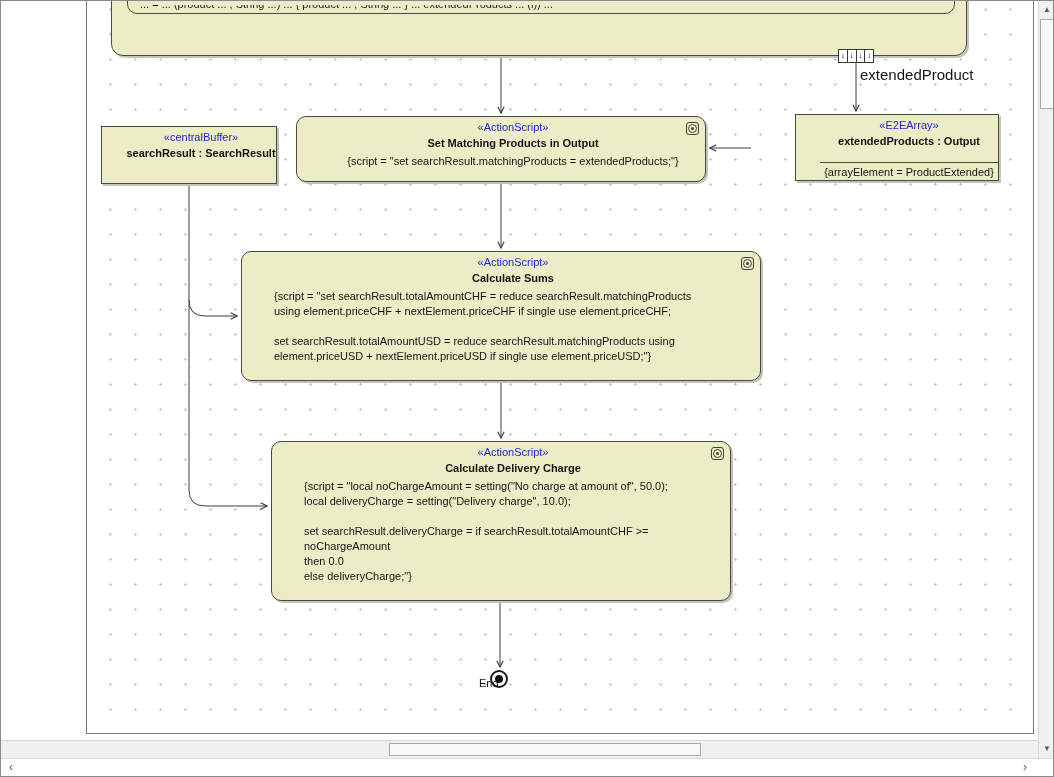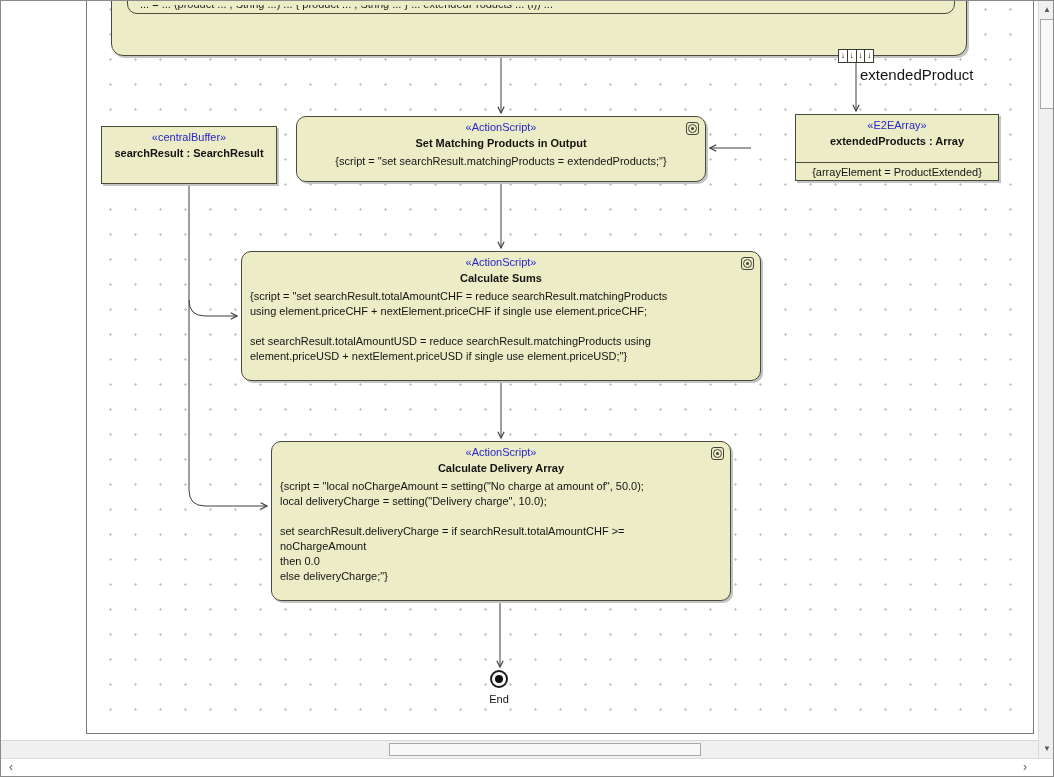--- a/index.html
+++ b/index.html
@@ -17,21 +17,21 @@
   .grid{
     position:absolute;inset:1px;
     background-image:radial-gradient(circle,#C7C7C7 1px,transparent 1.3px);
     background-size:25px 25px;background-position:10px 14px;
   }
   .connectors{position:absolute;left:0;top:0;pointer-events:none;}
 
   
   .node{
     position:absolute;background:#ECECC6;border:1px solid #4A4A3C;
-    box-shadow:2px 2px 0 #C3C3C3;box-sizing:border-box;font-size:11px;
+    box-shadow:2px 2px 0 #C3C3C3;box-sizing:border-box;font-size:11px;padding-left:24px;
   }
   .rounded{border-radius:10px;}
   .stereo{color:#2626C9;text-align:center;line-height:15px;padding-top:3px;}
   .title{font-weight:bold;text-align:center;line-height:17px;color:#141414;}
   .script{line-height:15px;padding:2px 8px 0 8px;white-space:pre;color:#141414;}
   .script.center{text-align:center;}
   .beh-icon{
     position:absolute;top:5px;right:6px;width:13px;height:13px;
     border:1px solid #44443a;border-radius:3px;background:#ECECC6;box-sizing:border-box;
   }
@@ -69,21 +69,21 @@
   .calc-delivery{left:270px;top:440px;width:460px;height:160px;}
 
   .end-node{
     position:absolute;left:489px;top:669px;width:18px;height:18px;box-sizing:border-box;
     border:2px solid #1d1d1d;border-radius:50%;background:#fff;
   }
   .end-node::after{
     content:"";position:absolute;left:3px;top:3px;width:8px;height:8px;
     background:#111;border-radius:50%;
   }
-  .end-label{position:absolute;left:478px;top:692px;width:40px;text-align:center;font-size:11px;color:#141414;}
+  .end-label{position:absolute;left:478px;top:676px;width:40px;font-size:11px;color:#141414;}
 
   
   .hscroll{
     position:absolute;left:0;top:739px;width:1037px;height:18px;background:#F0F0F0;
     border-top:1px solid #D8D8D8;box-sizing:border-box;
   }
   .hs-thumb{
     position:absolute;left:388px;top:2px;width:312px;height:13px;
     background:#F8F8F8;border:1px solid #A8A8A8;box-sizing:border-box;
   }
@@ -152,21 +152,21 @@
     </div>
     <div class="fork-label">extendedProduct</div>
 
     <div class="node central-buffer">
       <div class="stereo">«centralBuffer»</div>
       <div class="title">searchResult : SearchResult</div>
     </div>
 
     <div class="node e2e-array">
       <div class="stereo">«E2EArray»</div>
-      <div class="title">extendedProducts : Array</div>
+      <div class="title">extendedProducts : Output</div>
       <div class="e2e-compart2">{arrayElement = ProductExtended}</div>
     </div>
 
     <div class="node rounded set-matching">
       <div class="beh-icon"></div>
       <div class="stereo">«ActionScript»</div>
       <div class="title">Set Matching Products in Output</div>
       <div class="script center">{script = "set searchResult.matchingProducts = extendedProducts;"}</div>
     </div>
 
@@ -177,21 +177,21 @@
       <div class="script">{script = "set searchResult.totalAmountCHF = reduce searchResult.matchingProducts
 using element.priceCHF + nextElement.priceCHF if single use element.priceCHF;
 
 set searchResult.totalAmountUSD = reduce searchResult.matchingProducts using
 element.priceUSD + nextElement.priceUSD if single use element.priceUSD;"}</div>
     </div>
 
     <div class="node rounded calc-delivery">
       <div class="beh-icon"></div>
       <div class="stereo">«ActionScript»</div>
-      <div class="title">Calculate Delivery Array</div>
+      <div class="title">Calculate Delivery Charge</div>
       <div class="script">{script = "local noChargeAmount = setting("No charge at amount of", 50.0);
 local deliveryCharge = setting("Delivery charge", 10.0);
 
 set searchResult.deliveryCharge = if searchResult.totalAmountCHF &gt;=
 noChargeAmount
 then 0.0
 else deliveryCharge;"}</div>
     </div>
 
     <div class="end-node"></div>

